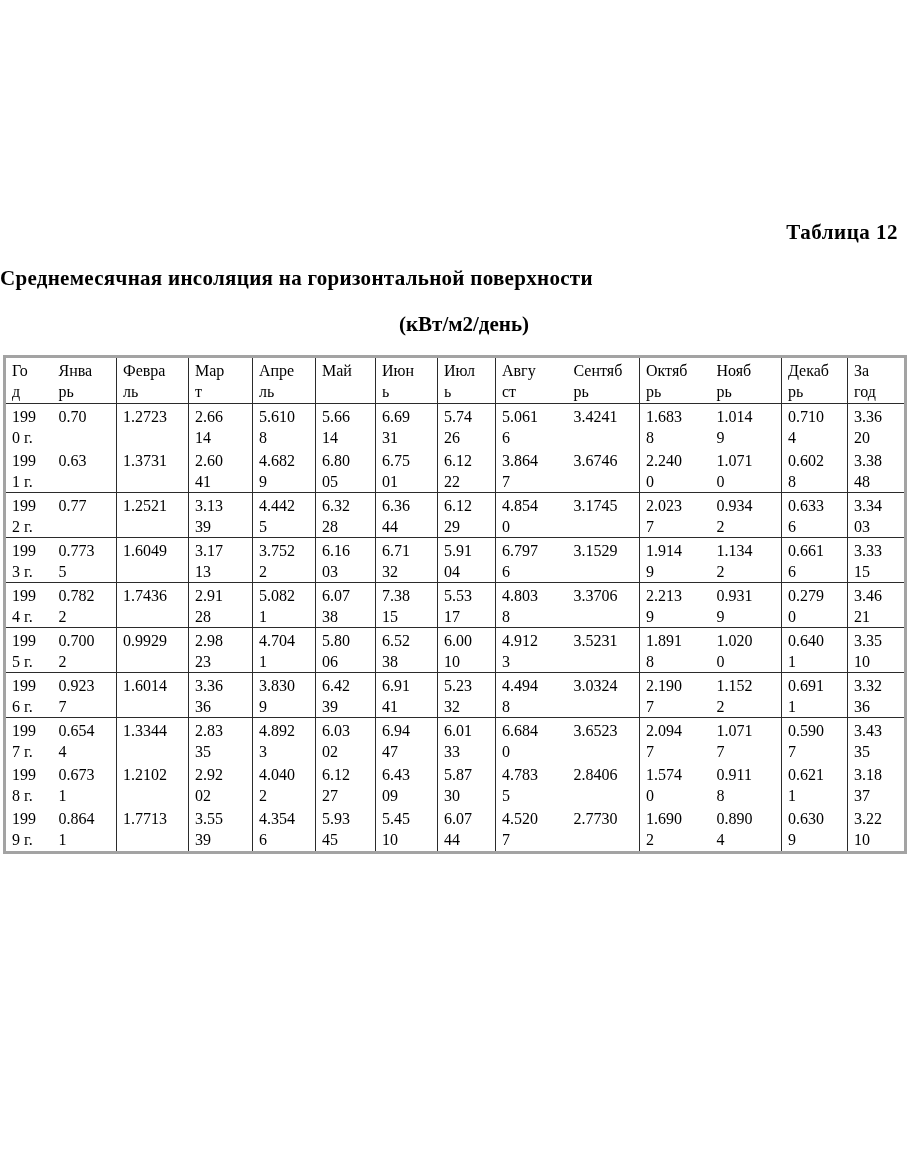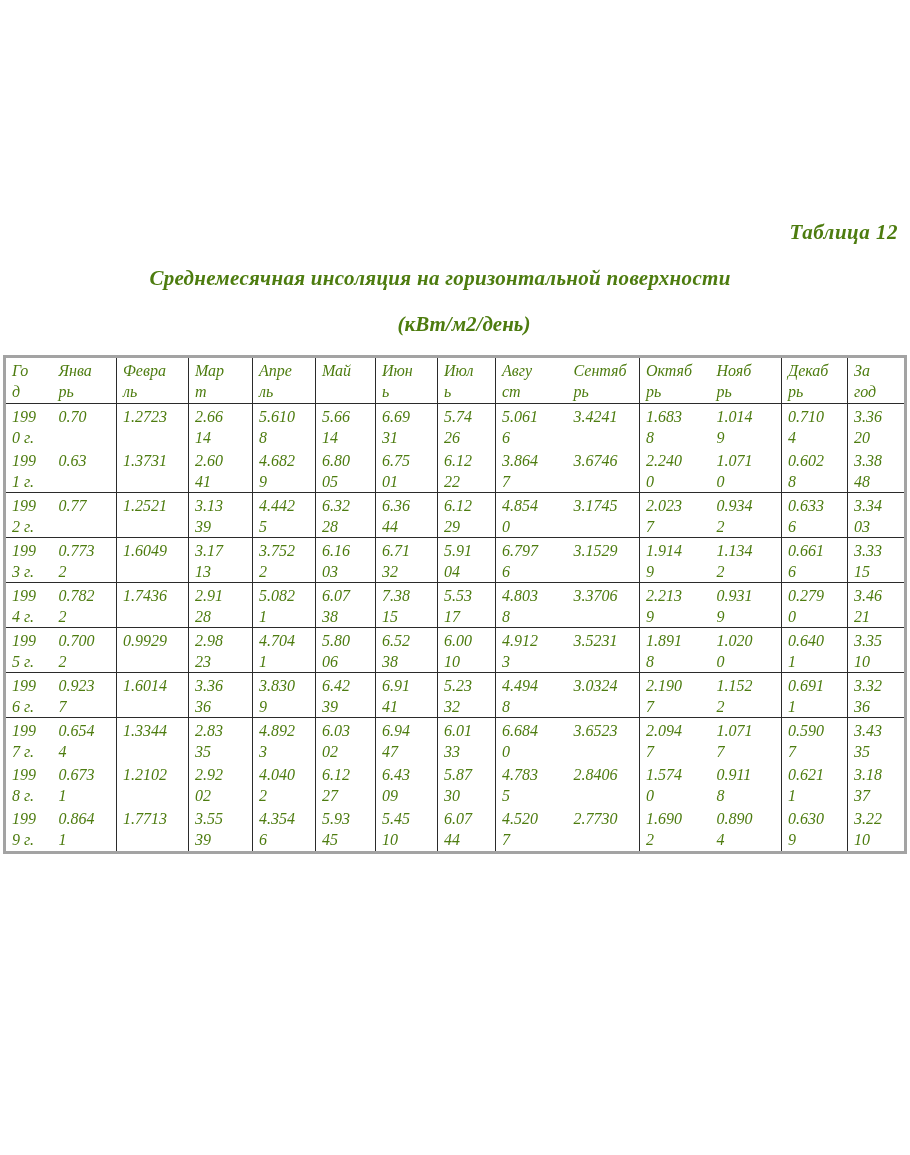--- a/index.html
+++ b/index.html
@@ -6,40 +6,38 @@
     margin: 0;
     padding: 0;
     background: #ffffff;
   }
   .page {
     position: relative;
     width: 910px;
     height: 1155px;
     background: #ffffff;
     font-family: "Liberation Serif", "DejaVu Serif", serif;
-    color: #4d7c0f;
+    color: #000000;
     overflow: hidden;
-    font-style: italic;
   }
   .table-label {
     position: absolute;
     top: 220px;
     left: 0;
     width: 898px;
     text-align: right;
     font-size: 21px;
     font-weight: bold;
     letter-spacing: 0.5px;
   }
   .doc-title {
     position: absolute;
     top: 266px;
     left: 0;
     width: 880px;
-    text-align: center;
     font-size: 21px;
     font-weight: bold;
     letter-spacing: 0.3px;
   }
   .doc-subtitle {
     position: absolute;
     top: 312px;
     left: 0;
     width: 910px;
     text-align: center;
@@ -218,21 +216,21 @@
 2</td>
           <td>0.633
 6</td>
           <td>3.34
 03</td>
         </tr>
         <tr>
           <td>199
 3 г.</td>
           <td>0.773
-2</td>
+5</td>
           <td>1.6049</td>
           <td>3.17
 13</td>
           <td>3.752
 2</td>
           <td>6.16
 03</td>
           <td>6.71
 32</td>
           <td>5.91

